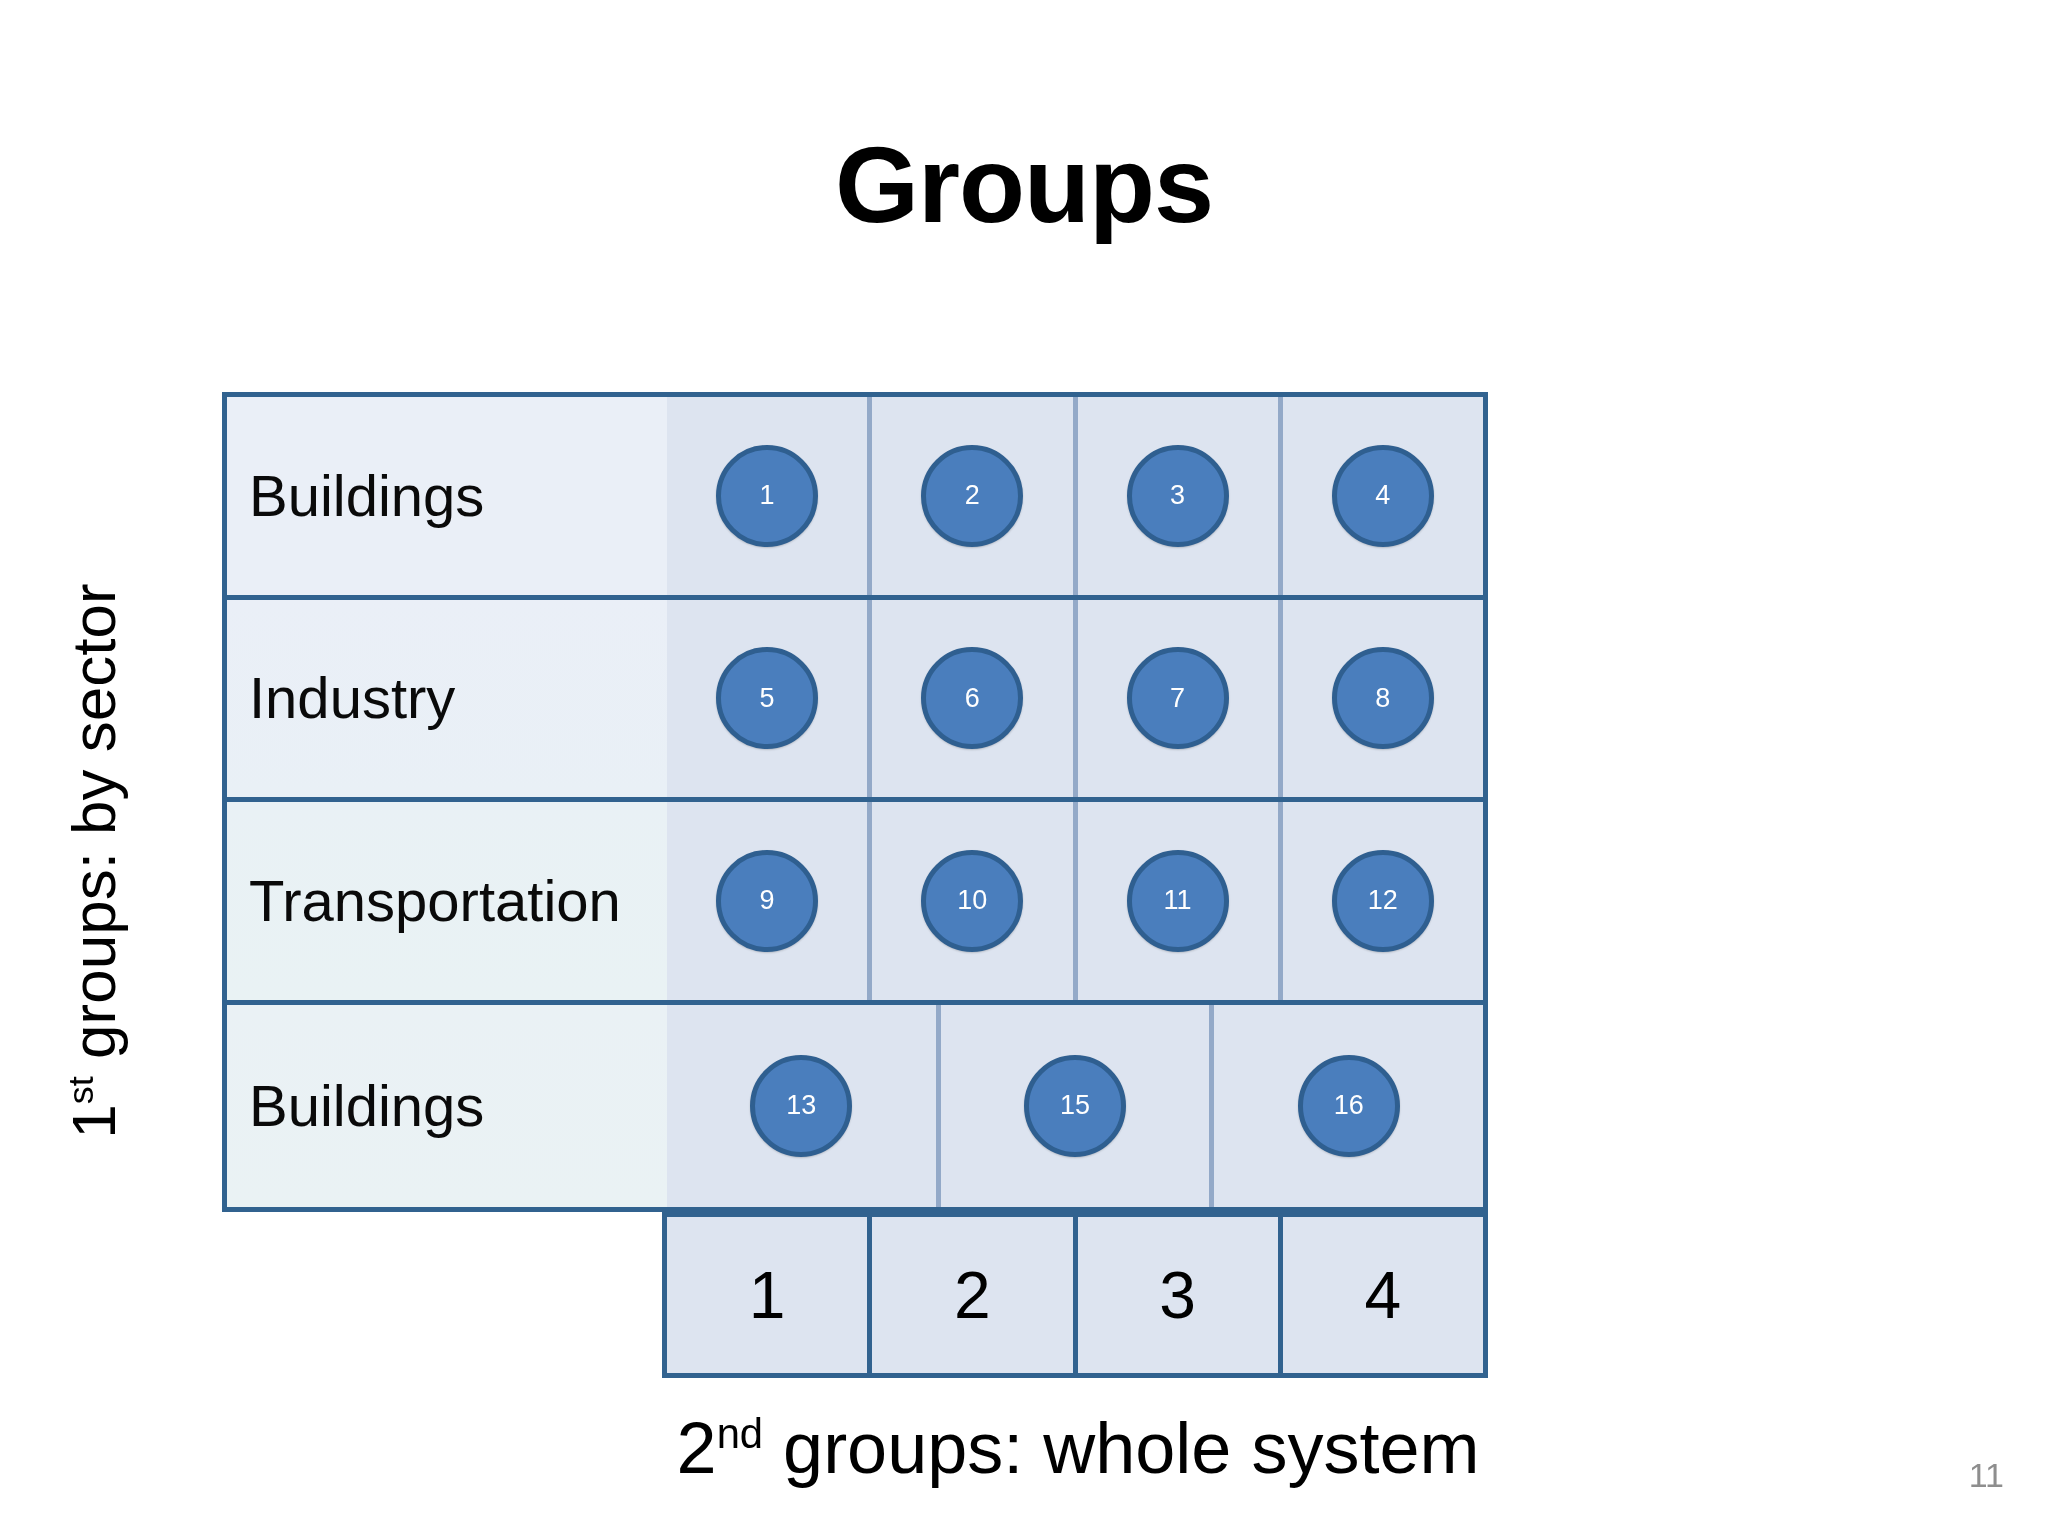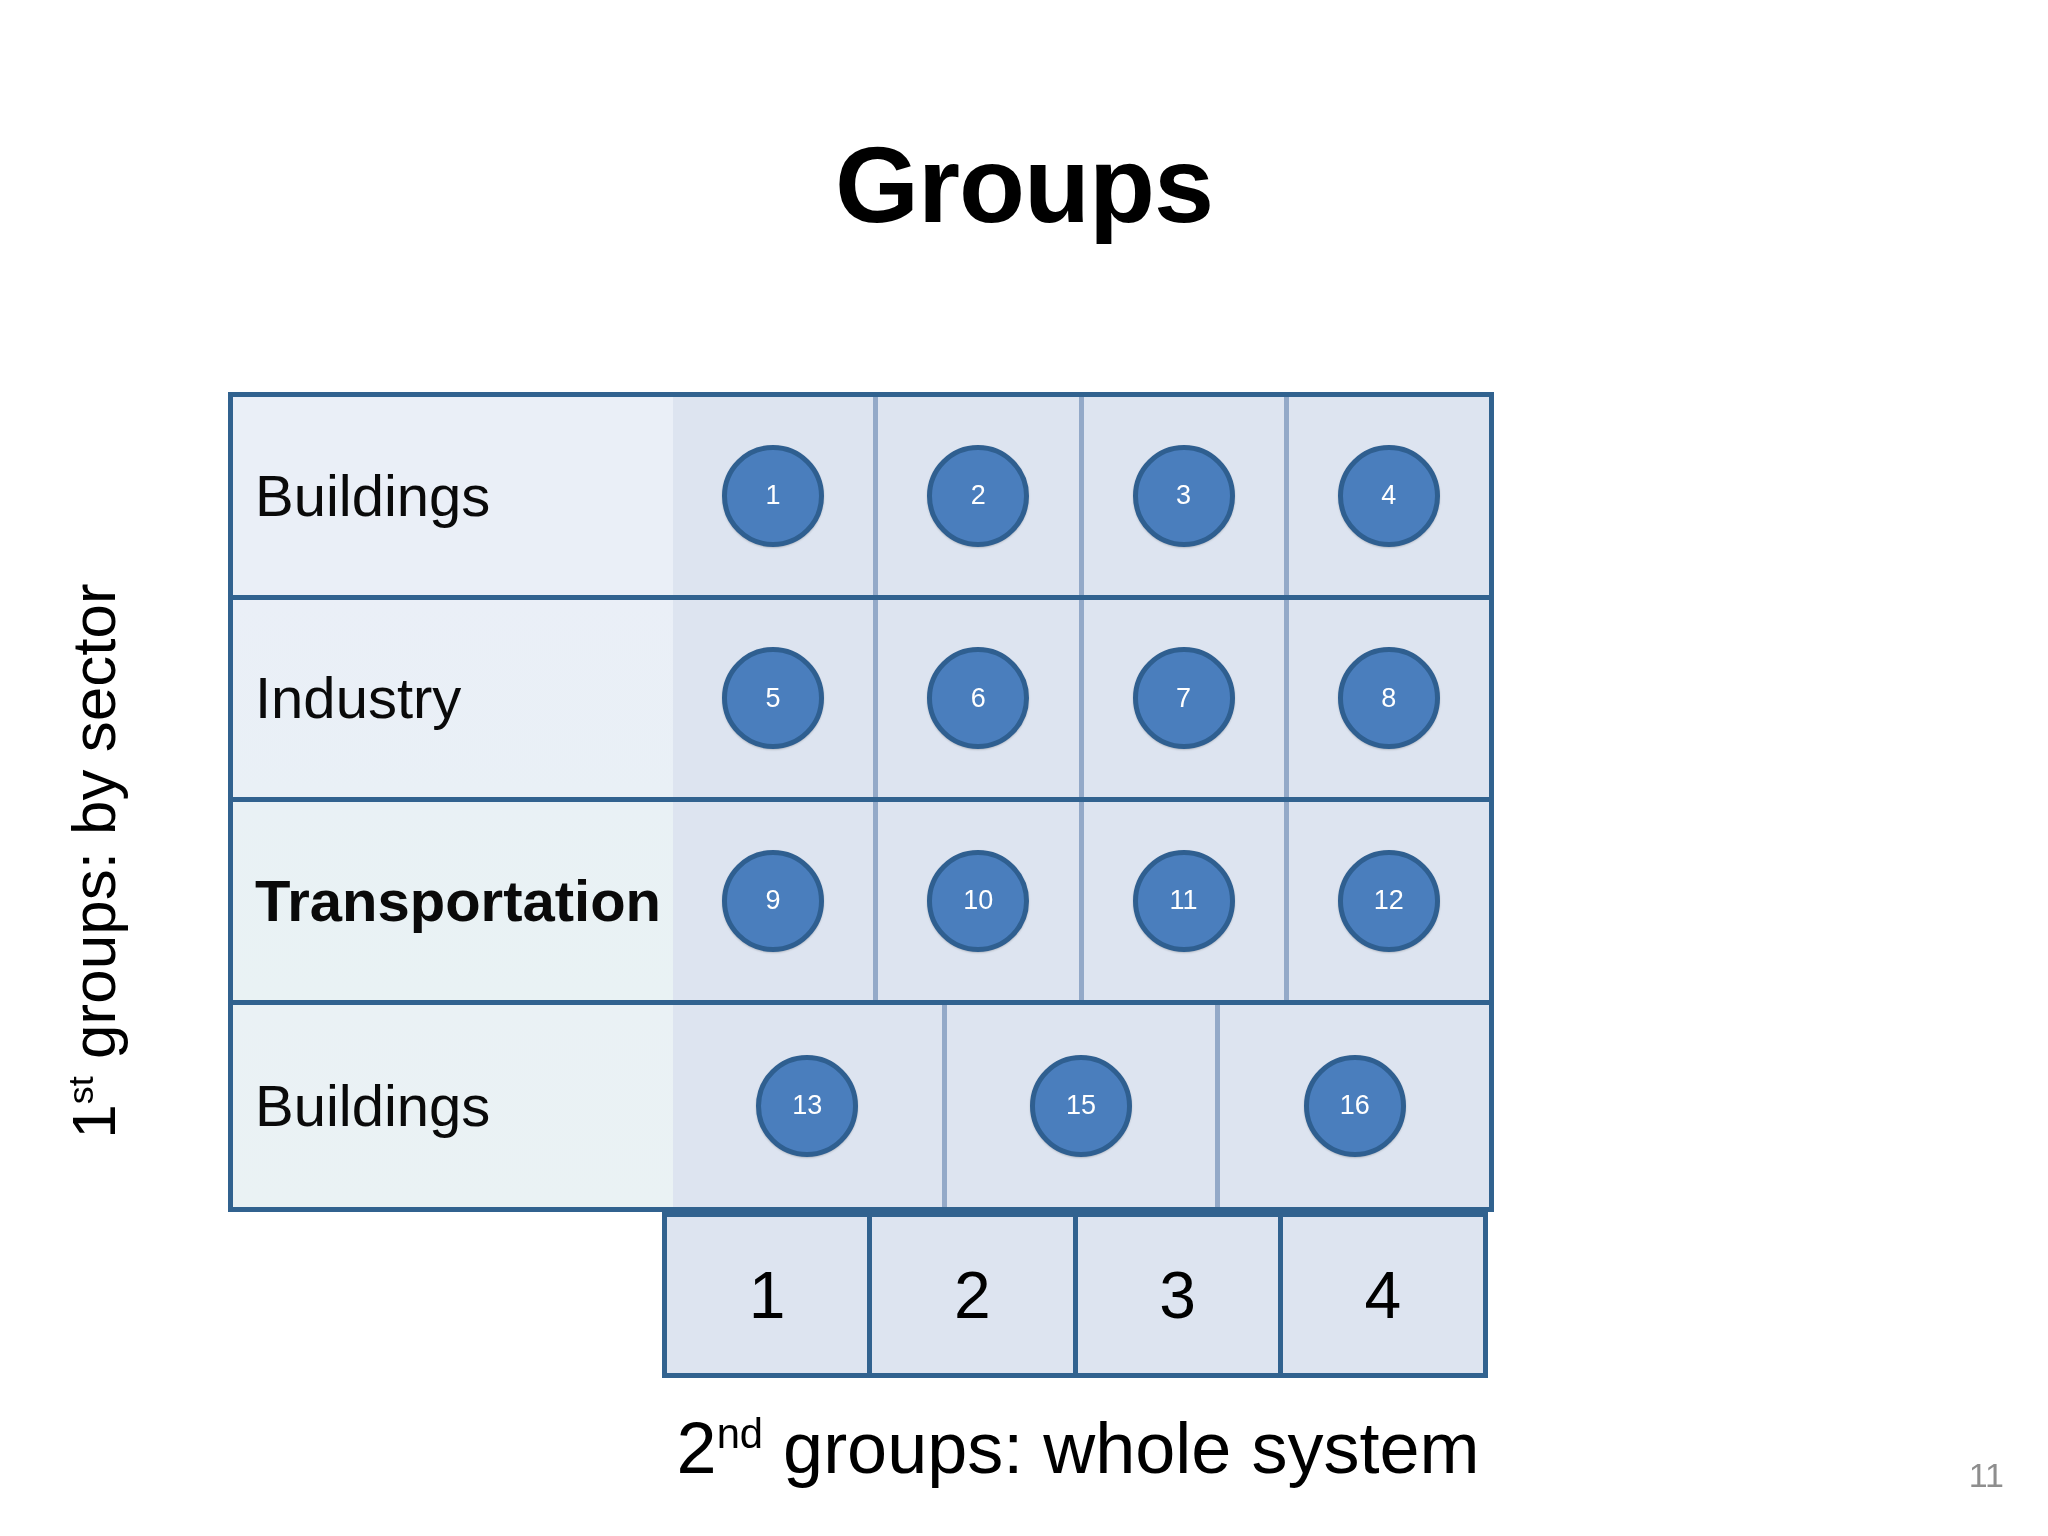--- a/index.html
+++ b/index.html
@@ -60,21 +60,21 @@
     text-align: center;
     font-size: 72px;
     line-height: 1.0;
     white-space: nowrap;
     color: #000000;
   }
 
   
   .matrix {
     position: absolute;
-    left: 228px;
+    left: 222px;
     top: 392px;
     width: 1266px;        
     height: 820px;        
     box-sizing: border-box;
     border: 5px solid #31628f;
     border-bottom: 5px solid #31628f;
   }
   .matrix-row {
     display: flex;
     height: 25%;
@@ -95,21 +95,21 @@
     font-size: 58px;
     line-height: 1.0;
     color: #0a0a0a;
     white-space: nowrap;
     position: relative;
     z-index: 3;
   }
   
   .r1 .row-label { background: linear-gradient(180deg,#eaeff7 0%, #eaeff7 100%); }
   .r2 .row-label { background: linear-gradient(180deg,#eaeff7 0%, #e9f0f6 100%); }
-  .r3 .row-label { background: linear-gradient(180deg,#e9f1f5 0%, #e9f2f4 100%); font-weight: bold; }
+  .r3 .row-label { background: linear-gradient(180deg,#e9f1f5 0%, #e9f2f4 100%); }
   .r4 .row-label { background: linear-gradient(180deg,#eaf1f5 0%, #eaf2f4 100%); }
 
   .cells {
     flex: 1 1 auto;
     display: flex;
   }
   .cell {
     flex: 1 1 0;
     box-sizing: border-box;
     background: #dde4f0;

